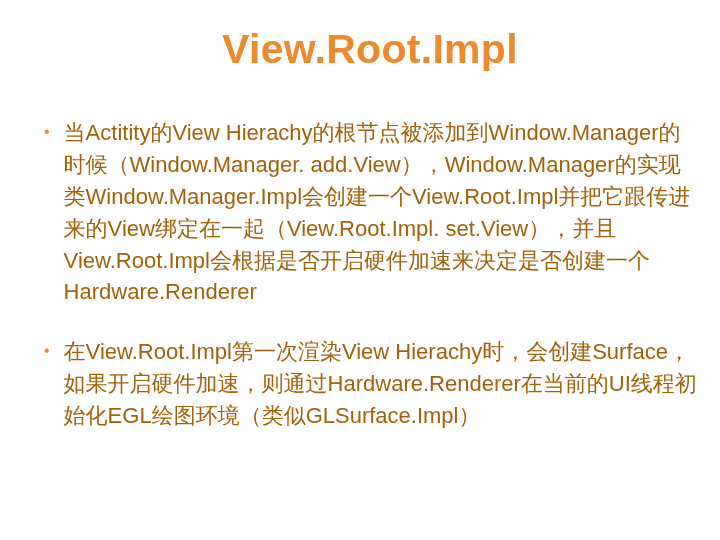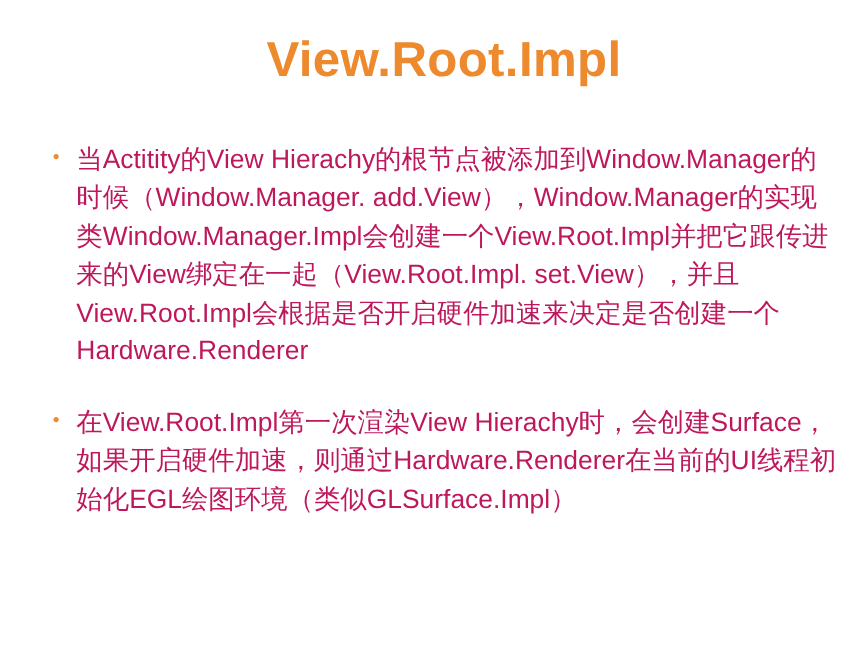--- a/index.html
+++ b/index.html
@@ -39,21 +39,21 @@
       padding-left: 6px;
     }
     .bullet-marker {
       color: #ed8a2e;
       font-size: 16px;
       margin-right: 14px;
       margin-top: 6px;
       flex-shrink: 0;
     }
     .bullet-text {
-      color: #be185d;
+      color: #a16207;
       font-size: 22px;
       line-height: 1.45;
       font-weight: 400;
     }
   </style>
 </head>
 <body>
 
 <div class="slide">
   <h1 class="title">View.Root.Impl</h1>

